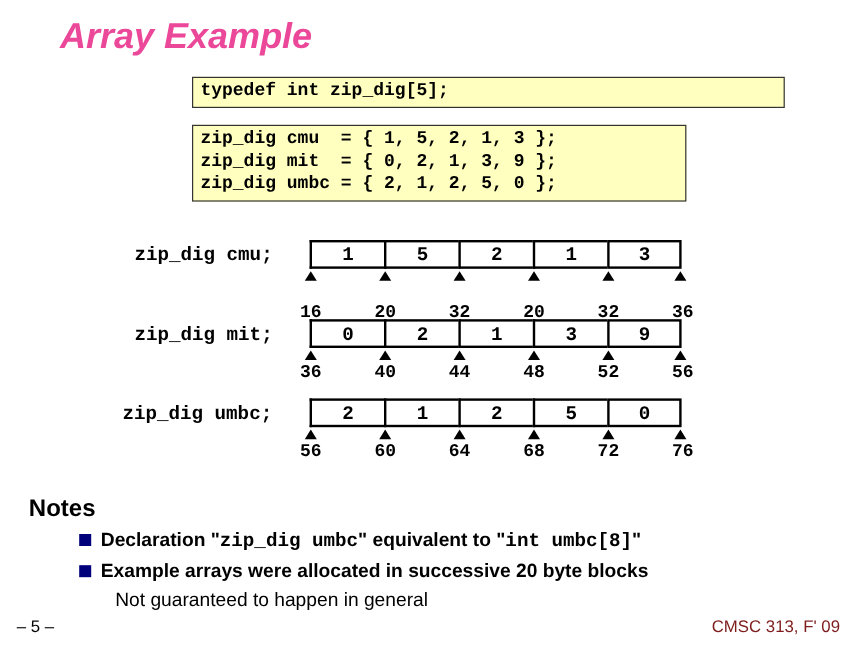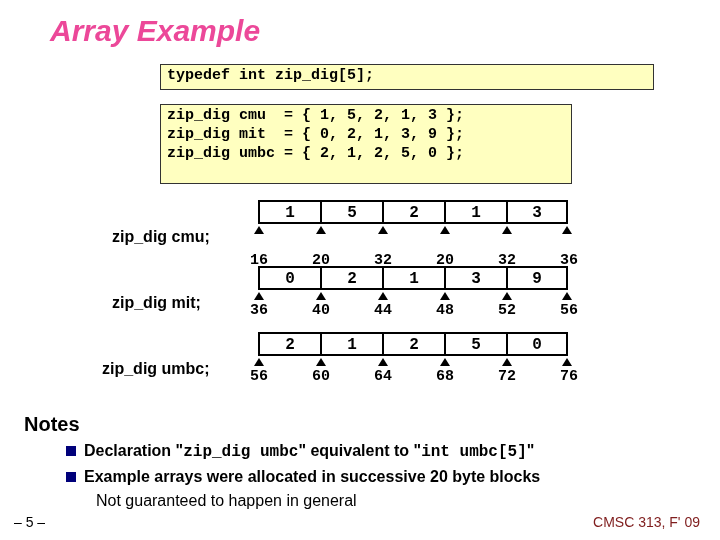--- a/index.html
+++ b/index.html
@@ -23,36 +23,35 @@
     border: 1.5px solid #333;
     background: #ffffc0;
     font-family: "Courier New", monospace;
     font-weight: bold;
     font-size: 15px;
     padding: 2px 6px;
   }
   .codebox2 {
     position: absolute;
     left: 160px; top: 104px;
-    width: 412px; height: 80px;
+    width: 412px; height: 64px;
     border: 1.5px solid #333;
     background: #ffffc0;
     font-family: "Courier New", monospace;
     font-weight: bold;
     font-size: 15px;
     padding: 2px 6px;
     line-height: 1.25;
     white-space: pre;
   }
   .arr-label {
-    font-family: Liberation Sans, sans-serif;
-    font-weight: bold;
-    font-size: 16px;
-    position: absolute;
-    margin-top: 24px;
+    font-family: Liberation Mono, monospace;
+    font-weight: bold;
+    font-size: 16px;
+    position: absolute;
   }
   .cells {
     position: absolute;
     display: flex;
   }
   .cell {
     width: 62px; height: 24px;
     border-top: 2px solid #000;
     border-bottom: 2px solid #000;
     border-left: 2px solid #000;
@@ -197,21 +196,21 @@
   <div class="addr">60</div>
   <div class="addr">64</div>
   <div class="addr">68</div>
   <div class="addr">72</div>
   <div class="addr">76</div>
 </div>
 
 <div class="notes-title">Notes</div>
 
 <div class="note" style="top:442px;">
-  <span class="sq"></span><span>Declaration "</span><span class="mono-inline">zip_dig umbc</span><span>" equivalent to "</span><span class="mono-inline">int umbc[5]</span><span>"</span>
+  <span class="sq"></span><span>Declaration "</span><span class="mono-inline">zip_dig umbc</span><span>" equivalent to "</span><span class="mono-inline">int umbc[8]</span><span>"</span>
 </div>
 
 <div class="note" style="top:468px;">
   <span class="sq"></span><span>Example arrays were allocated in successive 20 byte blocks</span>
 </div>
 
 <div class="subnote" style="top:492px;">
   <span class="dot"></span><span>Not guaranteed to happen in general</span>
 </div>
 

